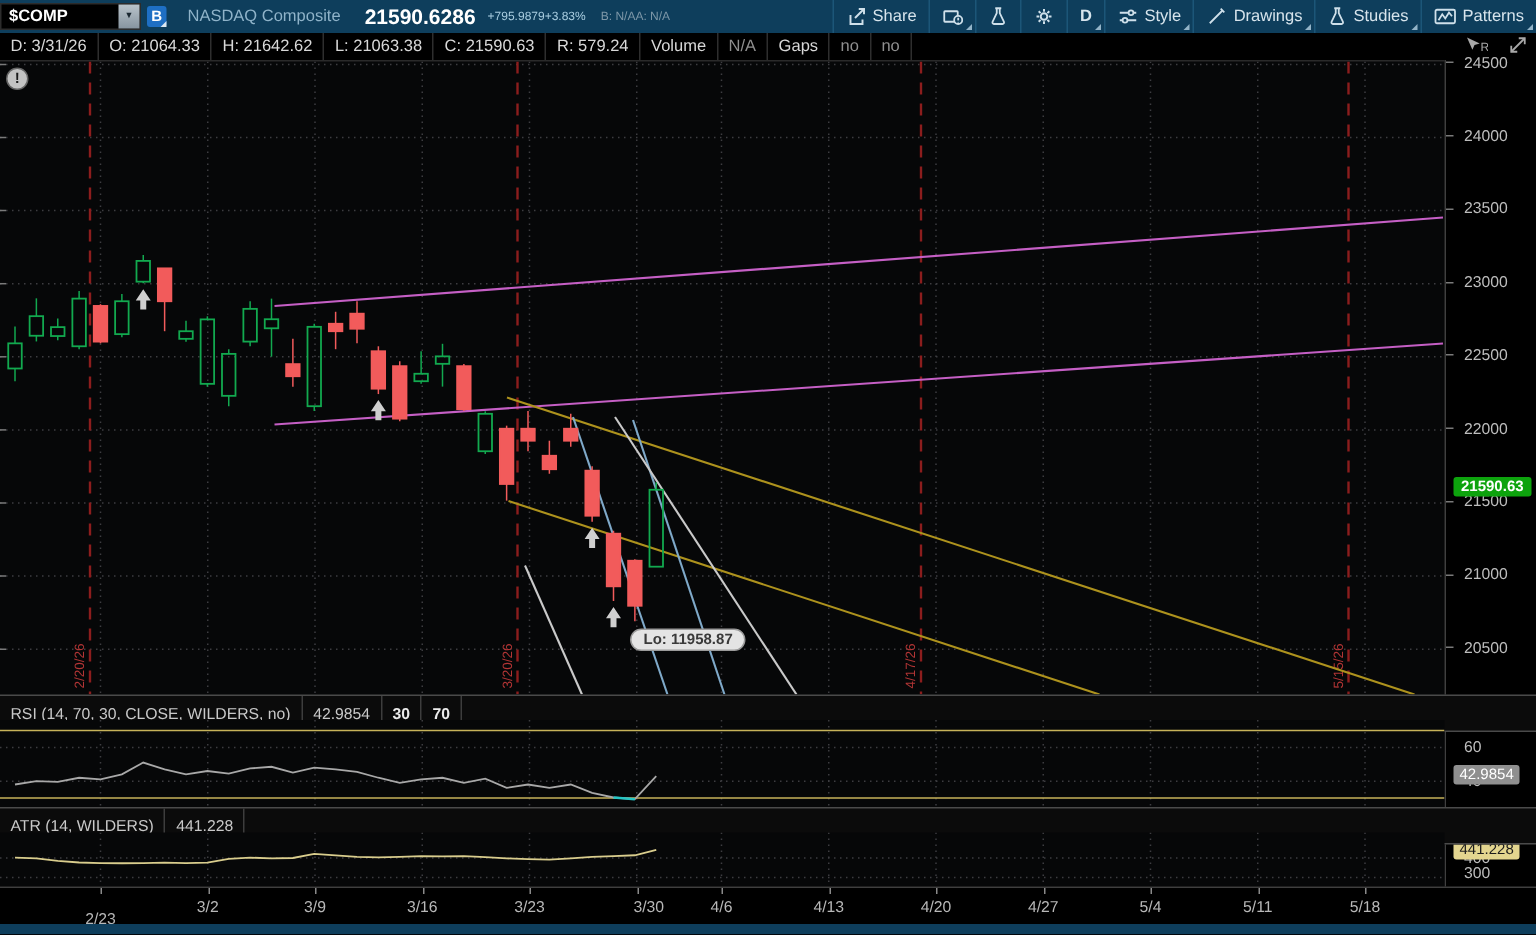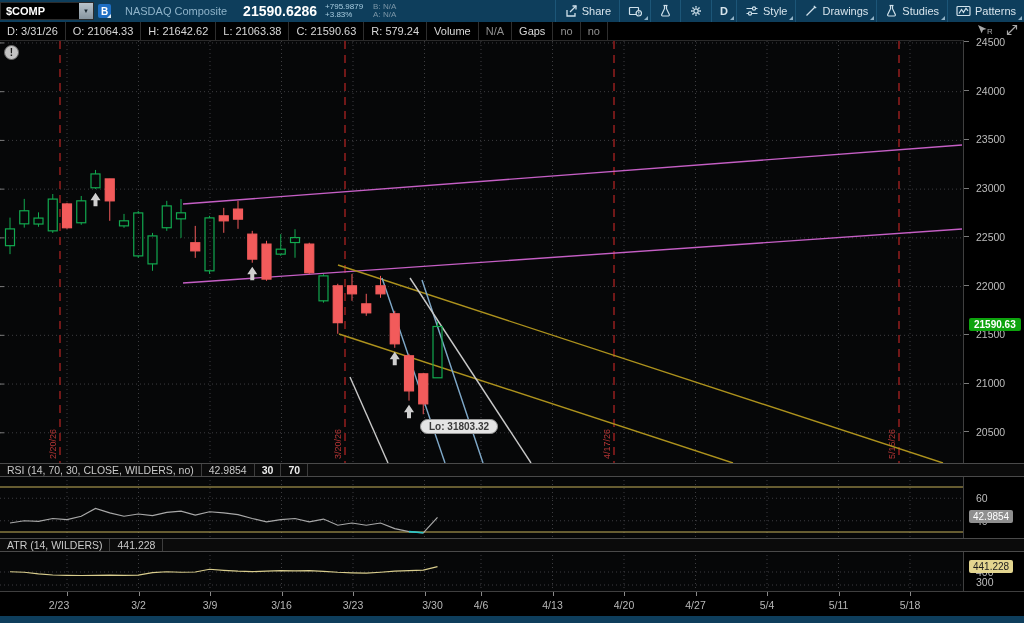--- a/index.html
+++ b/index.html
@@ -11,21 +11,21 @@
   .sym-box{width:92px;height:16px;background:#000;border:1px solid #2c2c2c;
            display:flex;align-items:center;}
   .sym-box .sym-txt{flex:1;color:#fff;font-weight:bold;font-size:11px;padding-left:5px;}
   .sym-dd{width:14px;height:16px;background:linear-gradient(#b9c3ca,#8795a0);display:flex;
           align-items:center;justify-content:center;color:#1a2730;font-size:6px;}
   .b-badge{position:relative;margin-left:4px;width:13px;height:14px;background:#1e6fc4;border-radius:2px;
            color:#fff;font-weight:bold;font-size:10px;display:flex;align-items:center;justify-content:center;}
   .b-badge::after{content:"";position:absolute;right:0;bottom:0;border-left:4px solid transparent;border-bottom:4px solid #dce8f2;}
   .tb-company{margin-left:14px;color:#8fb3c9;}
   .tb-price{margin-left:16px;color:#fff;font-weight:bold;font-size:14px;}
-  .tb-stack{margin-left:8px;display:flex;flex-direction:column;justify-content:center;line-height:8px;
+  .tb-stack{margin-left:8px;display:flex;flex-direction:row;justify-content:center;line-height:8px;
             font-size:8px;color:#a9cde0;}
   .tb-stack.dim{color:#7d97a8;margin-left:10px;}
   .tb-spacer{flex:1;}
   .tb-btn{position:relative;height:22px;display:flex;align-items:center;gap:4px;padding:0 8px;
           border-left:1px solid #1c5678;cursor:default;}
   .tb-btn .lb{font-size:11px;color:#d7e4ec;}
   .tb-btn.hasdd::after{content:"";position:absolute;right:2px;bottom:2px;
           border-left:4px solid transparent;border-bottom:4px solid #93b4c8;}
   .tb-btn svg{display:block;}
   .tb-d{font-weight:bold;}
@@ -46,21 +46,21 @@
               font-size:10px;border-radius:2px;}
   .rsi-badge{position:absolute;left:5px;padding:1px 4px;background:#8f8f8f;color:#fff;
              font-size:10px;border-radius:2px;}
   .atr-badge{position:absolute;left:5px;padding:1px 4px;background:#e3d58f;color:#1c1c1c;
              font-size:10px;border-radius:2px;}
   .info-circ{position:absolute;left:4px;top:4px;width:13px;height:13px;border-radius:50%;background:#c3c3c3;
              border:1px solid #666;color:#1c1c1c;font-weight:bold;font-size:10px;display:flex;
              align-items:center;justify-content:center;}
   .lo-callout{position:absolute;padding:1px 8px;background:#e4e4e4;border:1px solid #9a9a9a;border-radius:8px;
               color:#3a3a3a;font-size:10px;font-weight:bold;white-space:nowrap;}
-  .study-header{position:absolute;left:0;width:1024px;height:14px;background:#0b0b0b;
+  .study-header{position:absolute;left:0;width:1024px;height:25px;background:#0b0b0b;
                 border-top:1px solid #4a4a4a;border-bottom:1px solid #4a4a4a;display:flex;align-items:stretch;
                 color:#c9c9c9;font-size:10.5px;box-sizing:border-box;}
   .hcell{display:flex;align-items:center;padding:0 7px;border-right:1px solid #3d3d3d;white-space:nowrap;}
   .hcell.bold{font-weight:bold;color:#ececec;}
   #rsi-header{top:463px;}
   #rsi-pane{position:absolute;left:0;top:480px;width:963px;height:58px;background:#060708;}
   #atr-header{top:538px;}
   #atr-pane{position:absolute;left:0;top:555px;width:963px;height:36px;background:#060708;}
   #xaxis{position:absolute;left:0;top:591px;width:1024px;height:25px;background:#000;border-top:1px solid #3f3f3f;box-sizing:border-box;}
   .x-label{position:absolute;top:7px;transform:translateX(-50%);color:#b8b8b8;font-size:10.5px;}
@@ -335,21 +335,21 @@
         <rect x="418.75" y="332.824480369515" width="9" height="30.017551963048504" fill="#f25b5b" stroke="#f25b5b" stroke-width="1.2"></rect>
         <line x1="437.5" y1="280.42825866050816" x2="437.5" y2="285.49518244803687" stroke="#12a94f" stroke-width="1"></line>
         <line x1="437.5" y1="336.7881616628174" x2="437.5" y2="336.8807482678983" stroke="#12a94f" stroke-width="1"></line>
         <rect x="433" y="285.49518244803687" width="9" height="51.29297921478053" fill="none" stroke="#12a94f" stroke-width="1.2"></rect>
         <path d="M95.5 151.84618937644342 l5 7.5 h-3 v6 h-4 v-6 h-3 z" fill="#cfcfcf"></path>
         <path d="M252.25 225.72055427251732 l5 7.5 h-3 v6 h-4 v-6 h-3 z" fill="#cfcfcf"></path>
         <path d="M394.75 310.8027713625866 l5 7.5 h-3 v6 h-4 v-6 h-3 z" fill="#cfcfcf"></path>
         <path d="M409 363.6258660508083 l5 7.5 h-3 v6 h-4 v-6 h-3 z" fill="#cfcfcf"></path>
       </svg>
     <div class="info-circ">!</div>
-    <div class="lo-callout" id="lo-callout" style="left: 420px; top: 378px;">Lo: 31803.32</div>
+    <div class="lo-callout" id="lo-callout" style="left: 420px; top: 378px;">Lo: 11958.87</div>
   </div>
 
   <div id="axis-col">
       <div class="yt-tick" style="top: 1.44919px;"></div>
       <div class="yt-label" style="top: -4.05081px;">24500</div>
       <div class="yt-tick" style="top: 50.179px;"></div>
       <div class="yt-label" style="top: 44.679px;">24000</div>
       <div class="yt-tick" style="top: 98.9088px;"></div>
       <div class="yt-label" style="top: 93.4088px;">23500</div>
       <div class="yt-tick" style="top: 147.639px;"></div>
@@ -423,21 +423,21 @@
         <line x1="838.5" y1="0" x2="838.5" y2="36" stroke="#3d3d40" stroke-width="1" stroke-dasharray="1 3"></line>
         <line x1="910" y1="0" x2="910" y2="36" stroke="#3d3d40" stroke-width="1" stroke-dasharray="1 3"></line>
         <line x1="0" y1="17" x2="963" y2="17" stroke="#3d3d40" stroke-width="1" stroke-dasharray="1 3"></line>
         <line x1="0" y1="30" x2="963" y2="30" stroke="#3d3d40" stroke-width="1" stroke-dasharray="1 3"></line>
         <polyline points="10,16.74 24.25,17.26 38.5,18.95 52.75,19.990000000000002 67,20.38 81.25,20.51 95.5,20.38 109.75,20.12 124,20.38 138.25,20.12 152.5,17.65 166.75,16.74 181,17.26 195.25,17 209.5,14.27 223.75,15.31 238,16.22 252.25,16.61 266.5,16.22 280.75,15.7 295,15.96 309.25,15.7 323.5,16.35 337.75,17.26 352,17.78 366.25,18.04 380.5,17.26 394.75,16.22 409,15.7 423.25,15.18 437.5,11.640359999999998" fill="none" stroke="#d9cd8d" stroke-width="1.2"></polyline>
       </svg>
   </div>
 
   <div id="xaxis">
       <div class="x-tick" style="left: 67px;"></div>
-      <div class="x-label" style="left: 59px;">2/23</div>
+      <div class="x-label" style="left: 67px; margin-top: 8px;">2/23</div>
       <div class="x-tick" style="left: 138.5px;"></div>
       <div class="x-label" style="left: 138.5px;">3/2</div>
       <div class="x-tick" style="left: 210px;"></div>
       <div class="x-label" style="left: 210px;">3/9</div>
       <div class="x-tick" style="left: 281.5px;"></div>
       <div class="x-label" style="left: 281.5px;">3/16</div>
       <div class="x-tick" style="left: 353px;"></div>
       <div class="x-label" style="left: 353px;">3/23</div>
       <div class="x-tick" style="left: 424.5px;"></div>
       <div class="x-label" style="left: 424.5px; margin-left: 8px;">3/30</div>

